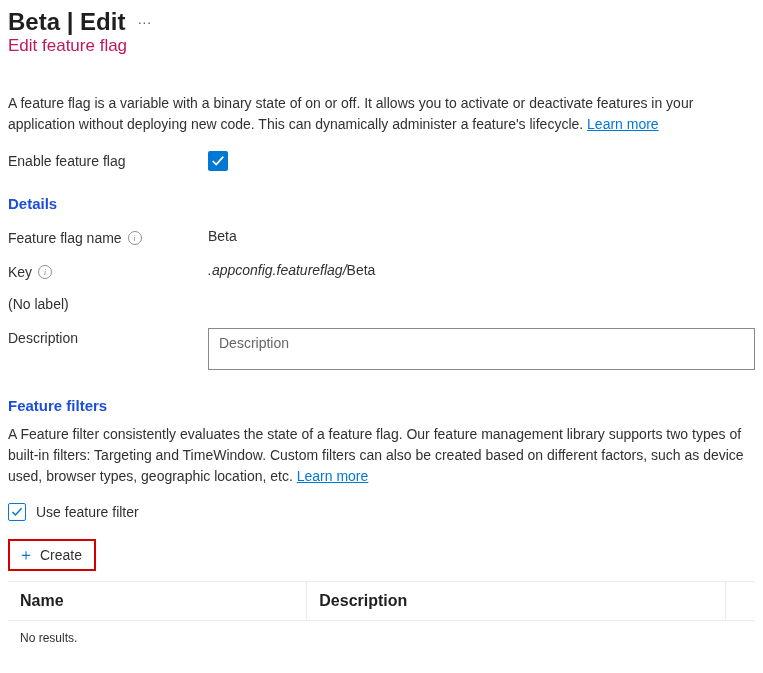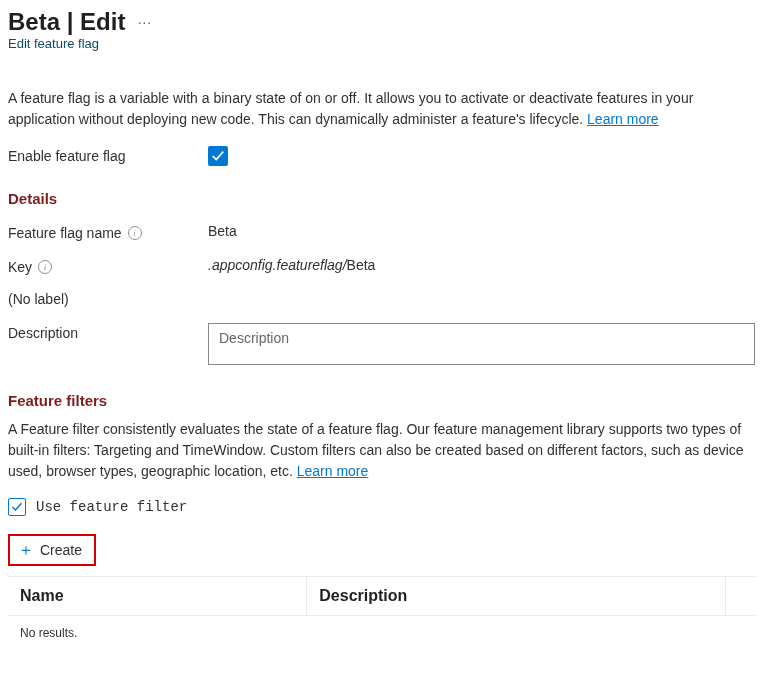--- a/index.html
+++ b/index.html
@@ -12,21 +12,21 @@
       background: #fff;
     }
     .header { margin-bottom: 14px; }
     .title-row { display: flex; align-items: center; gap: 12px; }
     .title {
       font-size: 24px;
       font-weight: 600;
       color: #201f1e;
     }
     .more-icon { color: #605e5c; font-size: 14px; cursor: pointer; }
-    .subtitle { font-size: 13px; color: #0c4a6e; margin-top: 0px; }
+    .subtitle { font-size: 17px; color: #be185d; margin-top: 0px; }
     .section { margin-top: 37px; }
     .desc-text { font-size: 14px; color: #323130; line-height: 1.5; }
     .link { color: #0078d4; text-decoration: underline; cursor: pointer; }
     .field-row { display: flex; align-items: flex-start; margin-top: 16px; }
     .field-label {
       width: 200px;
       flex-shrink: 0;
       font-size: 14px;
       color: #323130;
       display: flex;
@@ -56,35 +56,35 @@
       display: inline-flex;
       align-items: center;
       justify-content: center;
       cursor: pointer;
       border-radius: 2px;
     }
     .checkbox svg { width: 14px; height: 14px; }
     .section-heading {
       font-size: 15px;
       font-weight: 600;
-      color: #7f1d1d;
+      color: #1d4ed8;
       margin-top: 24px;
     }
     textarea.desc-input {
       width: 100%;
       height: 42px;
       border: 1px solid #8a8886;
       padding: 6px 10px;
       font-family: inherit;
       font-size: 14px;
       resize: none;
       color: #323130;
     }
     textarea.desc-input::placeholder { color: #666; }
-    .inline-check { display: flex; align-items: center; gap: 10px; margin-top: 16px; font-family: Liberation Mono, monospace; }
+    .inline-check { display: flex; align-items: center; gap: 10px; margin-top: 16px; }
     .checkbox-sm {
       width: 18px;
       height: 18px;
       border: 1px solid #0078d4;
       background: #fff;
       display: inline-flex;
       align-items: center;
       justify-content: center;
       cursor: pointer;
       border-radius: 2px;

